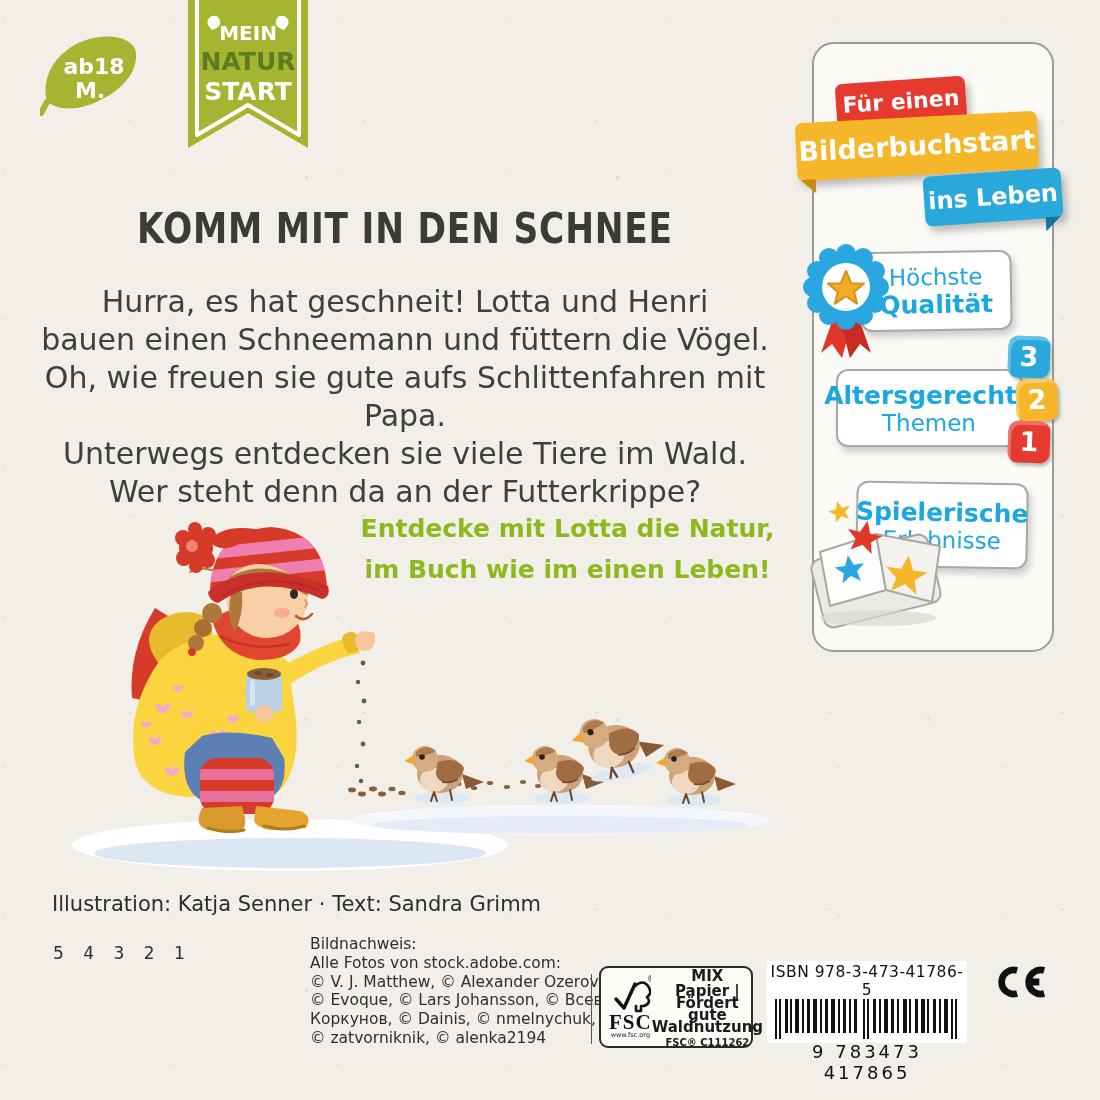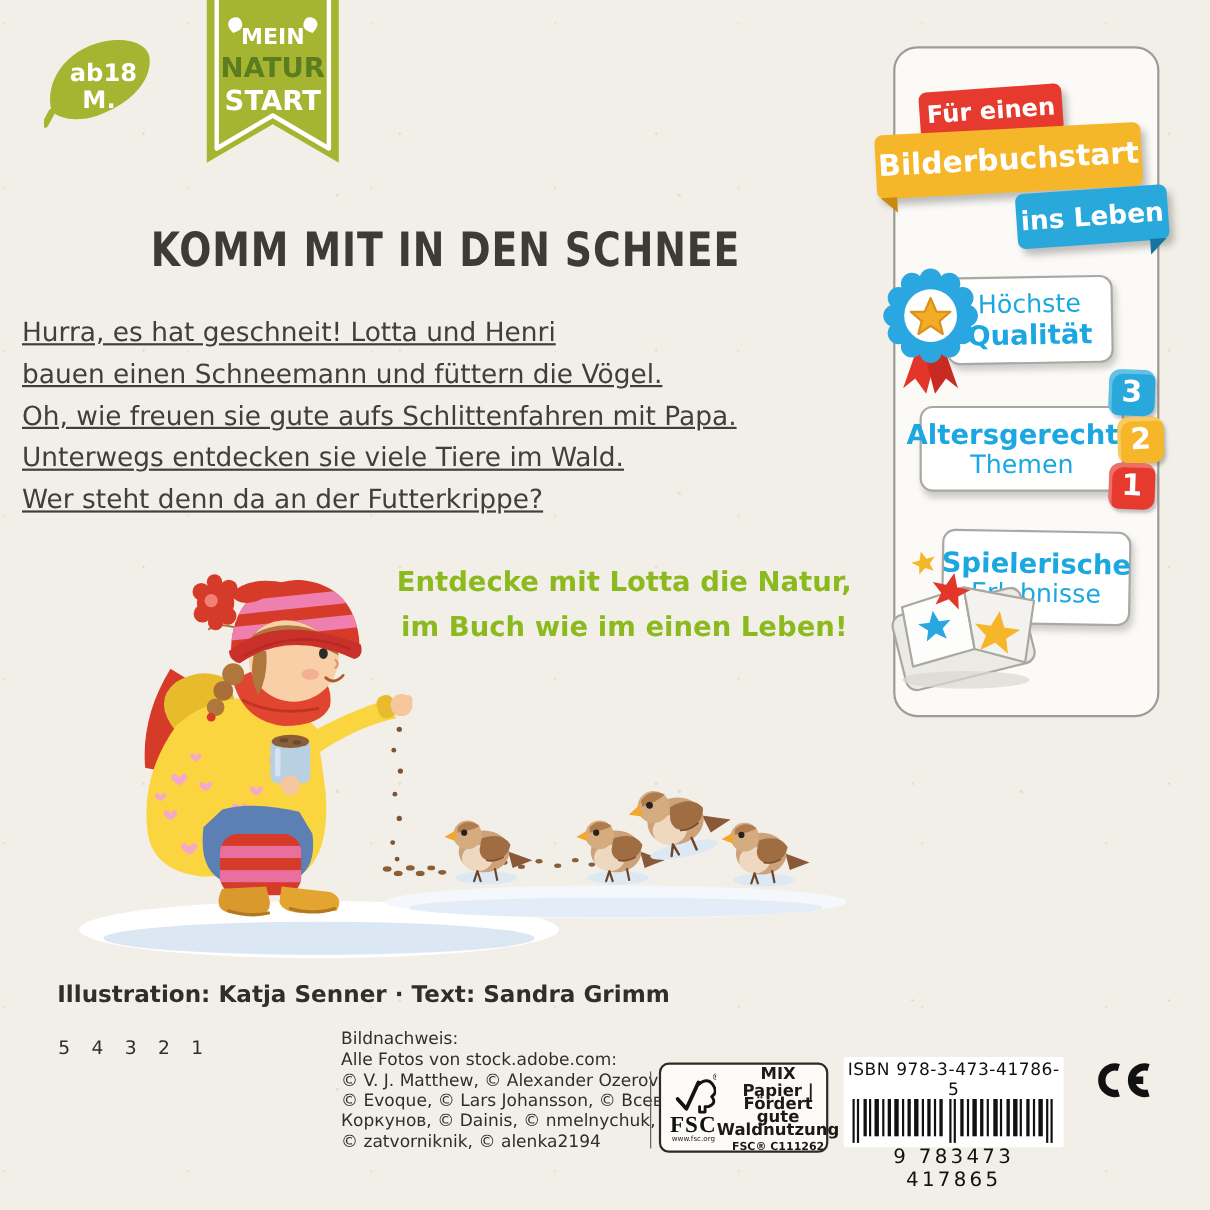--- a/index.html
+++ b/index.html
@@ -15,22 +15,22 @@
     font-family:"DejaVu Sans",sans-serif;color:#3d3b38;
   }
   .abs{position:absolute;}
   
   #age-leaf{left:40px;top:26px;width:102px;height:94px;}
   #brand-banner{left:182px;top:0;width:132px;height:154px;}
   
   #headline{left:30px;top:203px;width:750px;text-align:center;
     font-size:43px;font-weight:bold;letter-spacing:1px;color:#3d3b38;
     transform:scaleX(.8);transform-origin:50% 50%;white-space:nowrap;}
-  #blurb{left:20px;top:283px;width:770px;
-    font-size:24px;line-height:38px;color:#413f3c;text-decoration:underline;}
+  #blurb{left:20px;top:283px;width:770px;text-align:center;
+    font-size:30px;line-height:38px;color:#413f3c;}
   #tagline{left:360px;top:508px;width:415px;text-align:center;
     font-size:25px;line-height:41px;color:#8cba1e;font-weight:bold;}
   
   #promo-card{left:812px;top:42px;width:238px;height:606px;
     background:#fbfaf6;border:2px solid #9b9b97;border-radius:22px;}
   .ribbon{color:#fff;font-weight:bold;text-align:center;border-radius:7px;
     box-shadow:4px 6px 7px rgba(90,90,90,.38);z-index:4;}
   #ribbon-red{left:836px;top:80px;width:130px;height:44px;line-height:44px;
     font-size:22px;background:#e73a2e;transform:rotate(-4deg);}
   #ribbon-yellow{left:796px;top:117px;width:242px;height:58px;line-height:58px;
@@ -55,21 +55,21 @@
   .num-block{width:42px;height:42px;border-radius:10px;color:#fff;font-weight:bold;
     font-size:27px;line-height:42px;text-align:center;z-index:6;
     box-shadow:2px 3px 3px rgba(80,80,80,.35), inset 3px 4px 0 rgba(255,255,255,.28);}
   #block-3{left:1008px;top:336px;background:#29a8dc;transform:rotate(2deg);}
   #block-2{left:1016px;top:379px;background:#f6b629;transform:rotate(-2deg);}
   #block-1{left:1008px;top:421px;background:#e73a2e;transform:rotate(2deg);}
   #book-stars{left:806px;top:494px;width:152px;height:140px;z-index:7;}
   
   #illustration{left:60px;top:500px;width:710px;height:375px;z-index:1;}
   
-  #credits{left:52px;top:892px;font-size:21px;font-weight:bold;color:#2f2e2b;}
+  #credits{left:52px;top:892px;font-size:21px;font-weight:normal;color:#2f2e2b;}
   #print-run{left:53px;top:943px;font-size:17px;letter-spacing:7px;color:#2f2e2b;}
   #imprint{left:52px;top:970px;font-size:17px;line-height:19.5px;color:#2f2e2b;}
   #photo-credits{left:310px;top:935px;font-size:15.5px;line-height:18.8px;color:#2f2e2b;}
   #footer-divider{left:591px;top:974px;width:1px;height:70px;background:#55534f;}
   #fsc-box{left:599px;top:966px;width:150px;height:78px;background:#fcfbf8;
     border:2px solid #2b2a27;border-radius:9px;display:flex;align-items:center;}
   #fsc-left{width:58px;display:flex;flex-direction:column;align-items:center;padding-left:8px;}
   #fsc-acronym{font-family:"Liberation Serif",serif;font-weight:bold;font-size:21px;
     letter-spacing:1px;color:#111;line-height:18px;}
   #fsc-url{font-size:6.5px;color:#222;}

